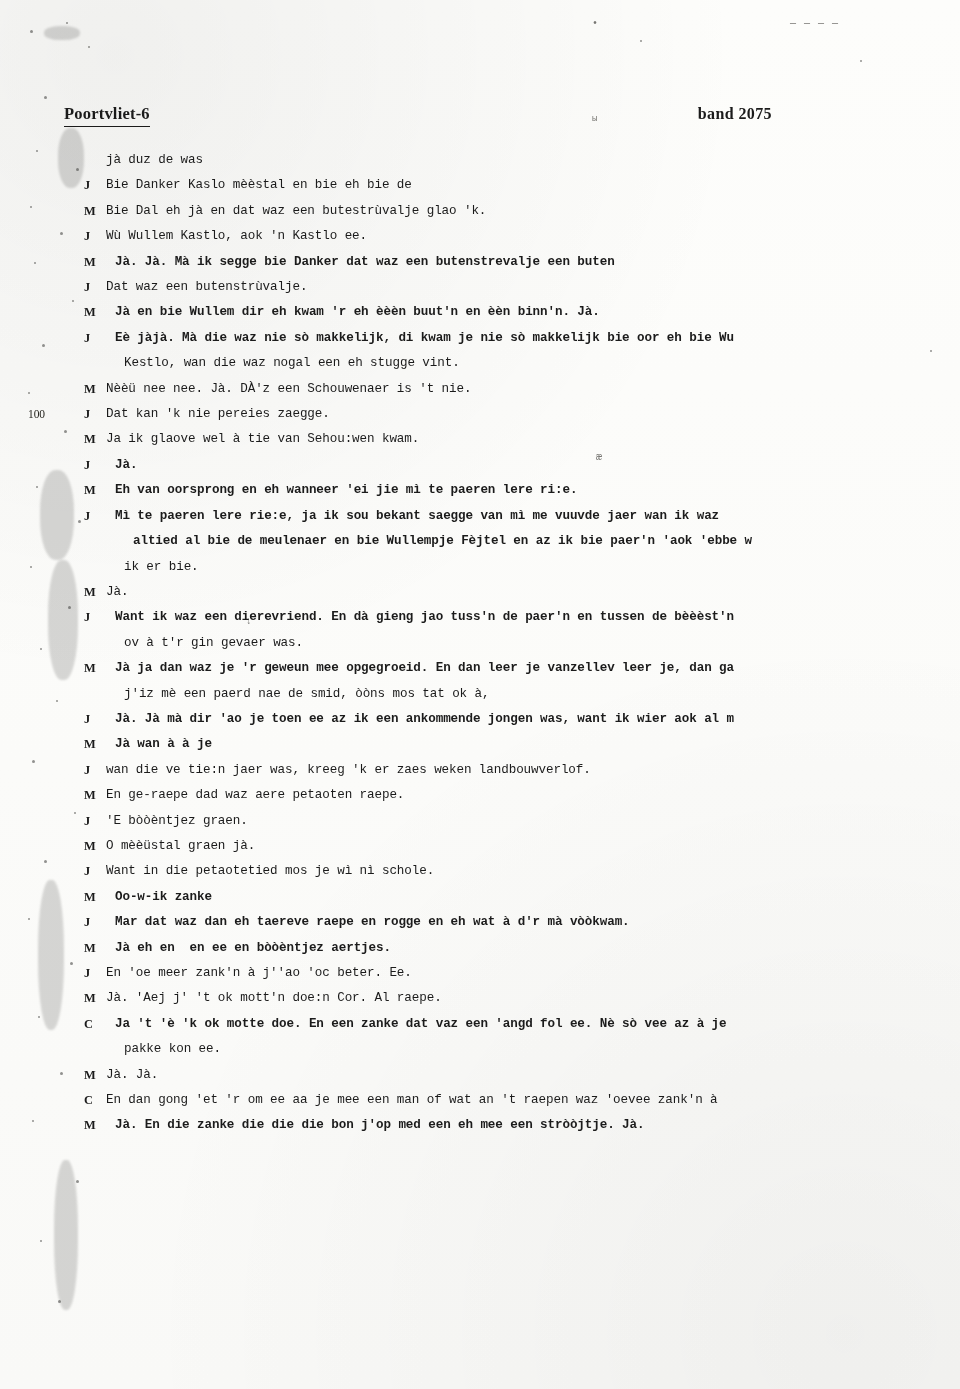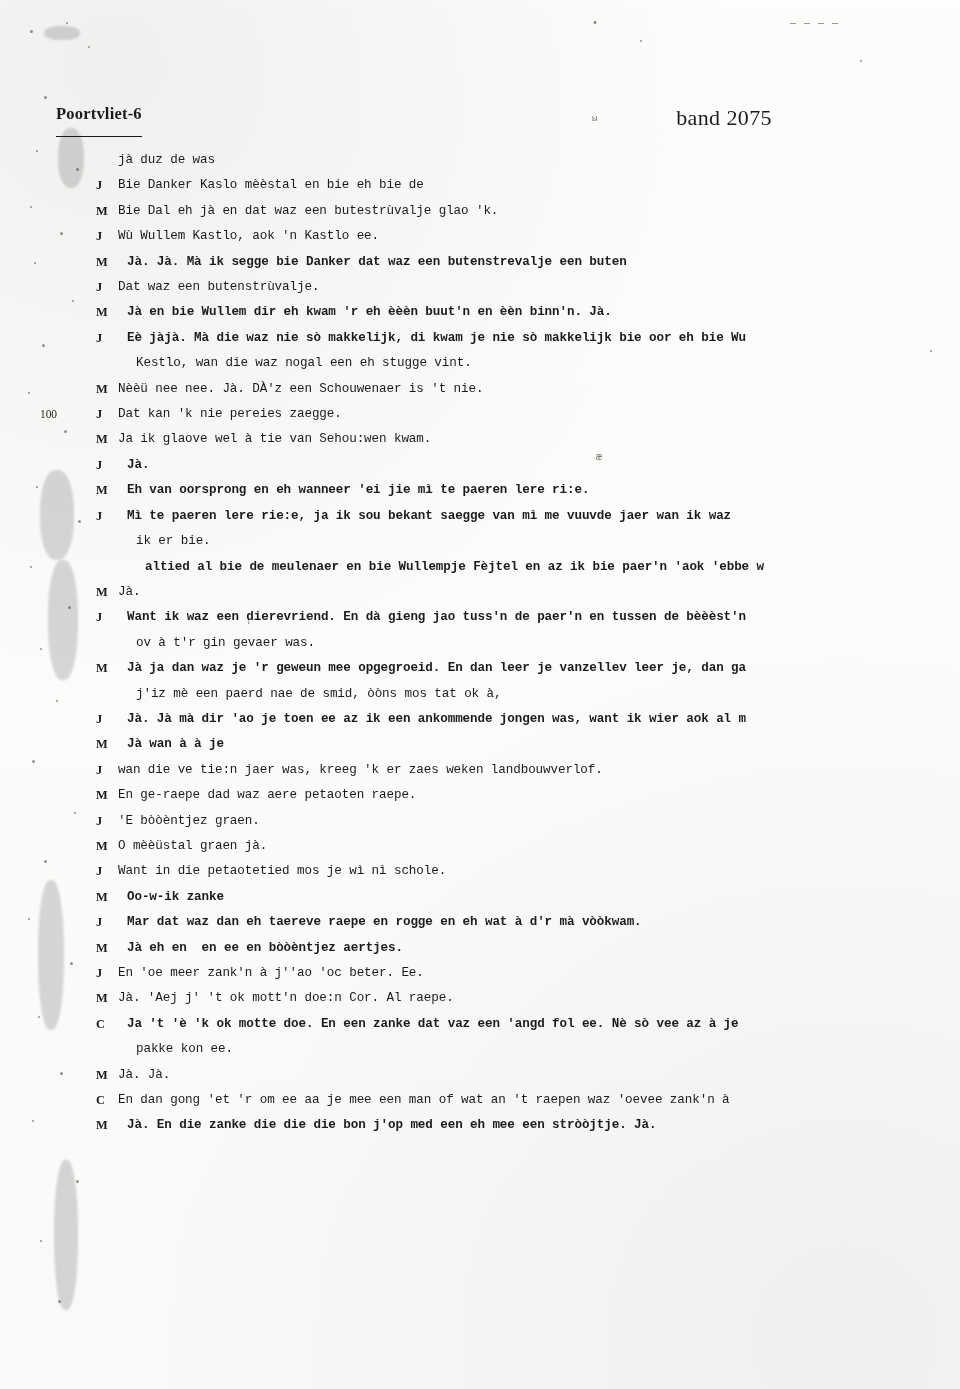--- a/index.html
+++ b/index.html
@@ -44,51 +44,51 @@
   
   #header {
     position: absolute;
     left: 52px;
     top: 104px;
     width: 812px;
     height: 34px;
   }
   #doc-ref {
     position: absolute;
-    left: 4px;
+    left: 12px;
     top: 0;
     font-family: "Liberation Serif", serif;
     font-weight: bold;
     font-size: 16.5px;
     letter-spacing: 0.2px;
     border-bottom: 1.4px solid #1b1b1b;
-    padding-bottom: 12px;
+    padding-bottom: 2px;
   }
   #band-label {
     position: absolute;
     right: 92px;
     top: 1px;
     font-family: "Liberation Serif", serif;
-    font-weight: normal;
-    font-size: 22px;
+    font-weight: bold;
+    font-size: 16px;
     letter-spacing: 0.4px;
   }
   #header-mark {
     position: absolute;
     left: 540px;
     top: 10px;
     font-size: 9px;
     color: #55544f;
     opacity: 0.8;
   }
 
   
   #transcript {
     position: absolute;
-    left: 48px;
+    left: 36px;
     top: 148px;
     width: 900px;
   }
   .line {
     position: relative;
     display: flex;
     align-items: flex-start;
     font-size: 12.6px;
     line-height: 25.4px;
     white-space: pre;
@@ -195,22 +195,22 @@
       <div class="line"><span class="spk">J</span><span class="txt">Dat waz een butenstrùvalje.</span></div>
       <div class="line bold"><span class="spk">M</span><span class="txt">Jà en bie Wullem dir eh kwam 'r eh èèèn buut'n en èèn binn'n. Jà.</span></div>
       <div class="line bold"><span class="spk">J</span><span class="txt">Eè jàjà. Mà die waz nie sò makkelijk, di kwam je nie sò makkelijk bie oor eh bie Wu</span></div>
       <div class="line cont"><span class="spk"></span><span class="txt">Kestlo, wan die waz nogal een eh stugge vint.</span></div>
       <div class="line"><span class="spk">M</span><span class="txt">Nèèü nee nee. Jà. DÀ'z een Schouwenaer is 't nie.</span></div>
       <div class="line"><span class="lineno">100</span><span class="spk">J</span><span class="txt">Dat kan 'k nie pereies zaegge.</span></div>
       <div class="line"><span class="spk">M</span><span class="txt">Ja ik glaove wel à tie van Sehou:wen kwam.</span></div>
       <div class="line bold"><span class="spk">J</span><span class="txt">Jà.</span></div>
       <div class="line bold"><span class="spk">M</span><span class="txt">Eh van oorsprong en eh wanneer 'ei jie mì te paeren lere ri:e.</span></div>
       <div class="line bold"><span class="spk">J</span><span class="txt">Mì te paeren lere rie:e, ja ik sou bekant saegge van mì me vuuvde jaer wan ik waz</span></div>
+      <div class="line cont bold"><span class="spk"></span><span class="txt">altied al bie de meulenaer en bie Wullempje Fèjtel en az ik bie paer'n 'aok 'ebbe w</span></div>
       <div class="line cont"><span class="spk"></span><span class="txt">ik er bie.</span></div>
-      <div class="line cont bold"><span class="spk"></span><span class="txt">altied al bie de meulenaer en bie Wullempje Fèjtel en az ik bie paer'n 'aok 'ebbe w</span></div>
       <div class="line"><span class="spk">M</span><span class="txt">Jà.</span></div>
       <div class="line bold"><span class="spk">J</span><span class="txt">Want ik waz een dierevriend. En dà gieng jao tuss'n de paer'n en tussen de bèèèst'n</span></div>
       <div class="line cont"><span class="spk"></span><span class="txt">ov à t'r gin gevaer was.</span></div>
       <div class="line bold"><span class="spk">M</span><span class="txt">Jà ja dan waz je 'r geweun mee opgegroeid. En dan leer je vanzellev leer je, dan ga</span></div>
       <div class="line cont"><span class="spk"></span><span class="txt">j'iz mè een paerd nae de smid, òòns mos tat ok à,</span></div>
       <div class="line bold"><span class="spk">J</span><span class="txt">Jà. Jà mà dir 'ao je toen ee az ik een ankommende jongen was, want ik wier aok al m</span></div>
       <div class="line bold"><span class="spk">M</span><span class="txt">Jà wan à à je</span></div>
       <div class="line"><span class="spk">J</span><span class="txt">wan die ve tie:n jaer was, kreeg 'k er zaes weken landbouwverlof.</span></div>
       <div class="line"><span class="spk">M</span><span class="txt">En ge-raepe dad waz aere petaoten raepe.</span></div>
       <div class="line"><span class="spk">J</span><span class="txt">'E bòòèntjez graen.</span></div>

